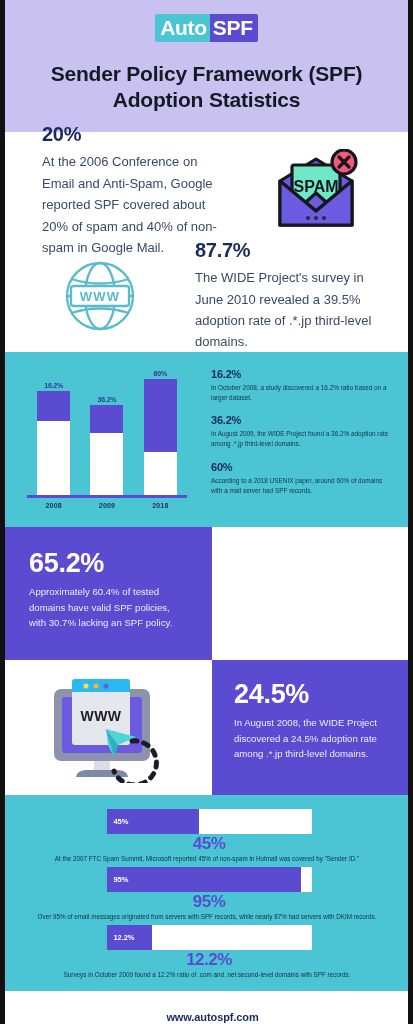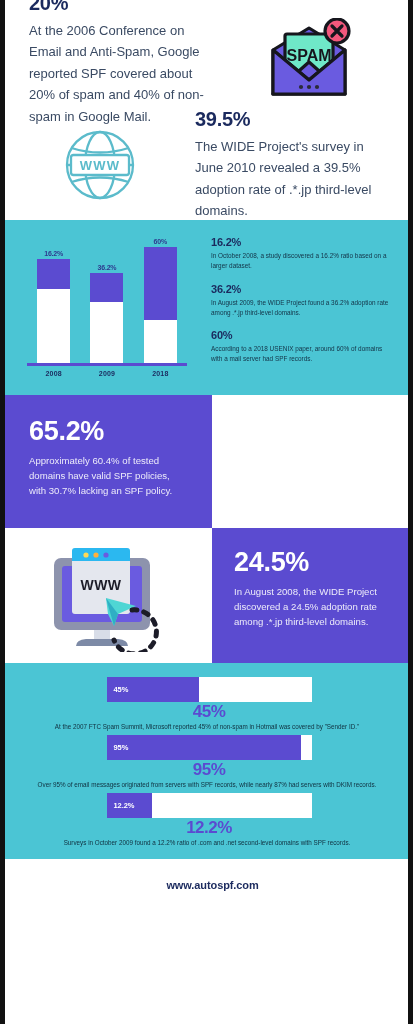--- a/index.html
+++ b/index.html
@@ -76,21 +76,21 @@
     line-height: 1.65;
     margin-top: 6px;
   }
   .stat-body.onpurple { color: #EDEBFA; font-size: 9.6px; line-height: 1.6; }
 
   
   .sec-spam {
     display: flex;
     align-items: center;
     background: #ffffff;
-    padding: 14px 0 10px 0;
+    padding: 14px 0 10px 13px;
     height: 115px;
   }
   .sec-spam .txt { width: 205px; padding-left: 24px; }
   .sec-spam .art { flex: 1; display: flex; justify-content: center; align-items: center; }
 
   
   .sec-www {
     display: flex;
     align-items: center;
     background: #ffffff;
@@ -259,20 +259,26 @@
     margin-left: 12px;
   }
 
   svg { display: block; }
 </style>
 </head>
 <body>
 
 <div id="infographic">
 
+  <div class="header">
+    <div class="logo">
+      <span class="auto">Auto</span><span class="spf">SPF</span>
+    </div>
+    <div class="header-title">Sender Policy Framework (SPF) Adoption Statistics</div>
+  </div>
 
   <div class="sec-spam">
     <div class="txt">
       <div class="stat-num">20%</div>
       <div class="stat-body">At the 2006 Conference on Email and Anti-Spam, Google reported SPF covered about 20% of spam and 40% of non-spam in Google Mail.</div>
     </div>
     <div class="art">
       <svg width="92" height="84" viewBox="0 0 92 84">
 
         <path d="M10 32 L46 10 L82 32 L82 76 L10 76 Z" fill="#6A5BE0" stroke="#16161d" stroke-width="3.2" stroke-linejoin="round"></path>
@@ -301,21 +307,21 @@
           <ellipse cx="39" cy="39" rx="15" ry="33"></ellipse>
           <line x1="6" y1="39" x2="72" y2="39"></line>
           <path d="M10.5 22 Q39 31 67.5 22"></path>
           <path d="M10.5 56 Q39 47 67.5 56"></path>
         </g>
         <rect x="10" y="29" width="58" height="20" rx="2.5" fill="#ffffff" stroke="#5BBBCB" stroke-width="2.3"></rect>
         <text x="39" y="44" font-family="'Liberation Sans',sans-serif" font-size="13" font-weight="bold" fill="#5BBBCB" text-anchor="middle" letter-spacing="1.2">WWW</text>
       </svg>
     </div>
     <div class="txt">
-      <div class="stat-num">39.5%</div>
+      <div class="stat-num">87.7%</div>
       <div class="stat-body">The WIDE Project's survey in June 2010 revealed a 39.5% adoption rate of .*.jp third-level domains.</div>
     </div>
   </div>
 
   <div class="sec-chart">
     <div class="chart-wrap">
       <div class="chart-plot">
 
         <div class="bar-col">
           <div class="bar-label">16.2%</div>

